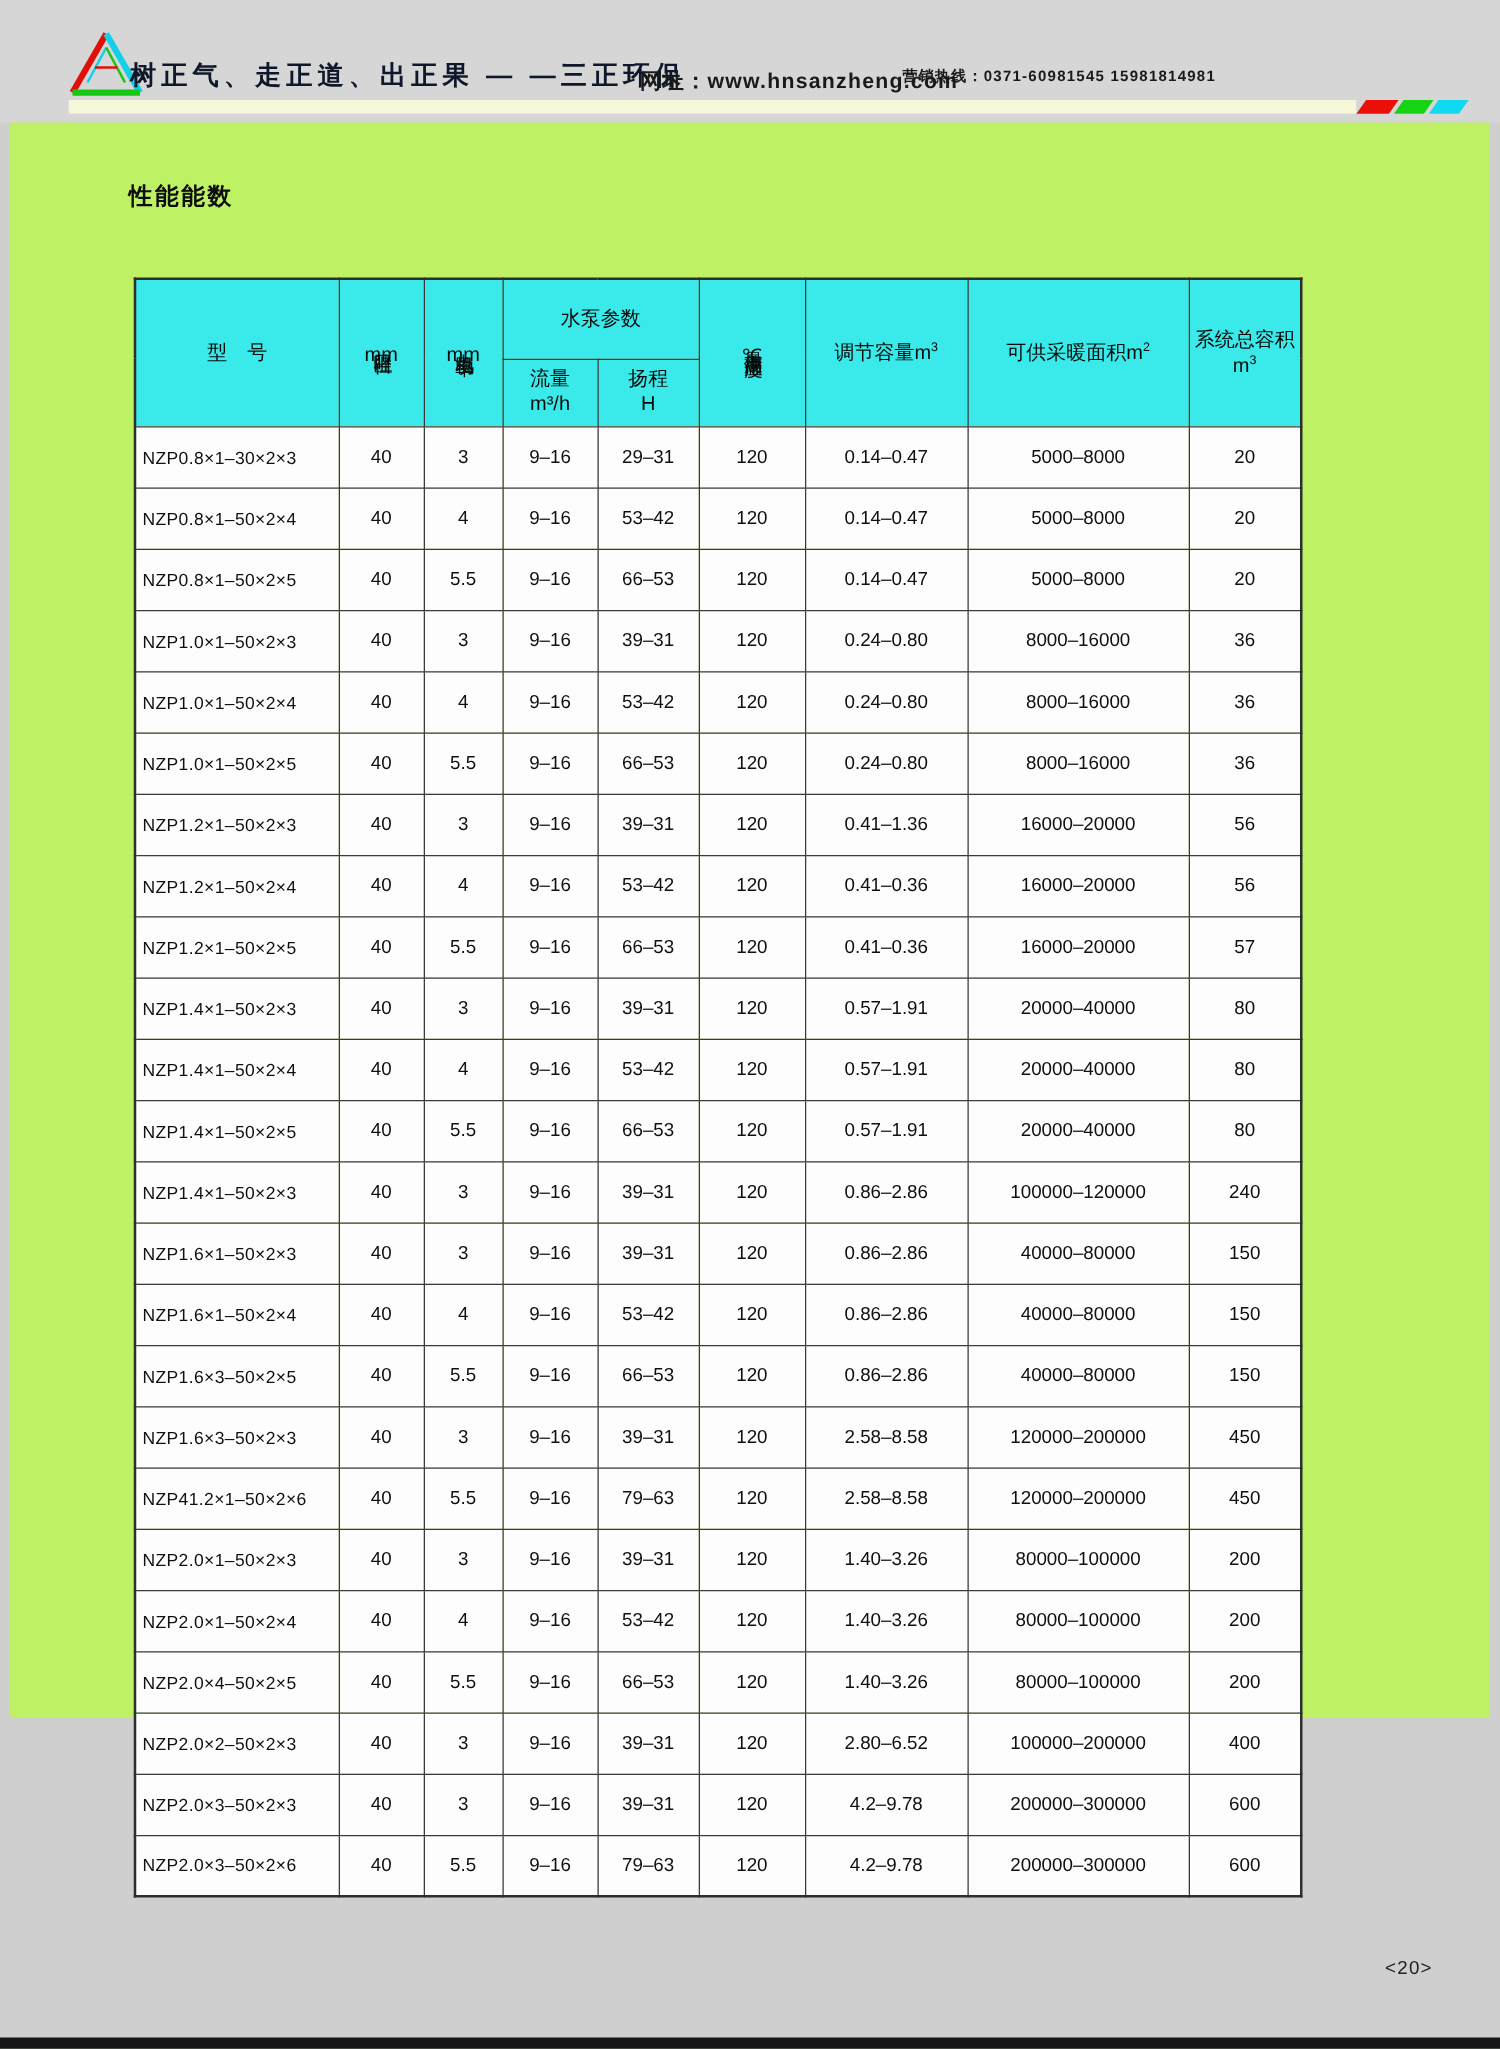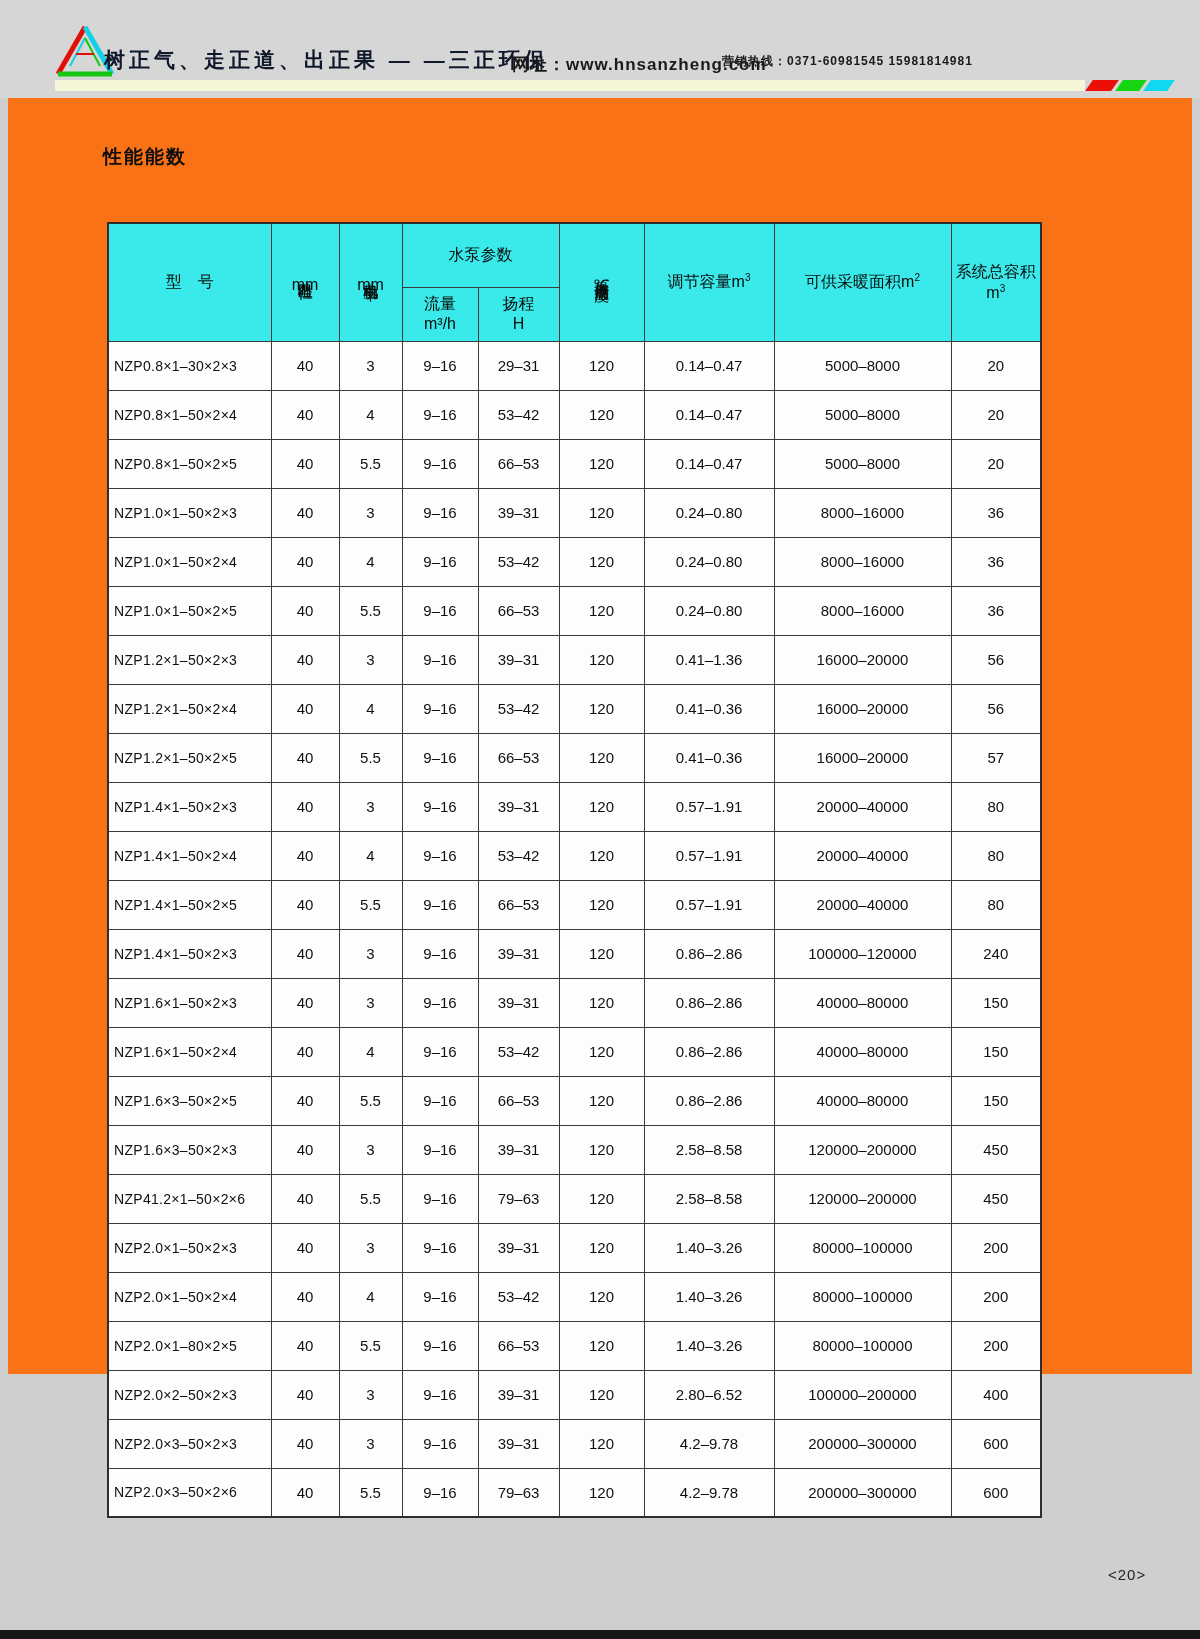--- a/index.html
+++ b/index.html
@@ -13,21 +13,21 @@
   .logo { position:absolute; left:54px; top:24px; width:62px; height:66px; }
   .slogan { position:absolute; left:104px; top:46px; font-size:21px; font-weight:bold; letter-spacing:4px; color:#0f172a; white-space:nowrap; }
   .website { position:absolute; left:512px; top:53px; font-size:17px; font-weight:bold; letter-spacing:1px; color:#1a1a1a; white-space:nowrap; }
   .hotline { position:absolute; left:722px; top:53px; font-size:12px; font-weight:bold; letter-spacing:1px; color:#1a1a1a; white-space:nowrap; }
   .stripe { position:absolute; left:55px; top:80px; width:1030px; height:11px; }
   .chev { position:absolute; top:80px; height:11px; transform:skewX(-35deg); }
   .chev.c1 { left:1089px; width:26px; }
   .chev.c2 { left:1119px; width:24px; }
   .chev.c3 { left:1147px; width:24px; }
   
-  .page { position:absolute; top:98px; left:8px; width:1184px; height:1276px; background:#f97316; }
+  .page { position:absolute; top:98px; left:8px; width:1184px; height:1276px; background:#bef264; }
   .heading { position:absolute; left:95px; top:46px; font-size:19px; font-weight:bold; letter-spacing:2px; color:#0d0d0d; }
   .tbl-title { position:absolute; left:99px; top:78px; width:933px; text-align:center; font-size:19px; letter-spacing:1px; color:#0d0d0d; }
   
   table.perf { position:absolute; left:99px; top:124px; width:933px; border-collapse:collapse; table-layout:fixed; border:2px solid #2e2e2e; }
   table.perf th, table.perf td { border:1px solid #3a3a3a; }
   table.perf th { background:var(--thbg,#3ae9e9); font-weight:normal; font-size:16px; color:#0b0b0b; vertical-align:middle; text-align:center;margin-left:14px; }
   thead tr.h1 th { height:64px; }
   thead tr.h2 th { height:54px; }
   .vcell { display:flex; flex-direction:column; align-items:center; justify-content:center; gap:2px; height:100%; }
   .vert { writing-mode:vertical-rl; text-orientation:upright; letter-spacing:1px; line-height:1.1; font-size:15px; }
@@ -339,21 +339,21 @@
     <td>40</td>
     <td>4</td>
     <td>9–16</td>
     <td>53–42</td>
     <td>120</td>
     <td>1.40–3.26</td>
     <td>80000–100000</td>
     <td>200</td>
   </tr>
         <tr>
-    <td class="model">NZP2.0×1–80×2×5</td>
+    <td class="model">NZP2.0×4–50×2×5</td>
     <td>40</td>
     <td>5.5</td>
     <td>9–16</td>
     <td>66–53</td>
     <td>120</td>
     <td>1.40–3.26</td>
     <td>80000–100000</td>
     <td>200</td>
   </tr>
         <tr>

